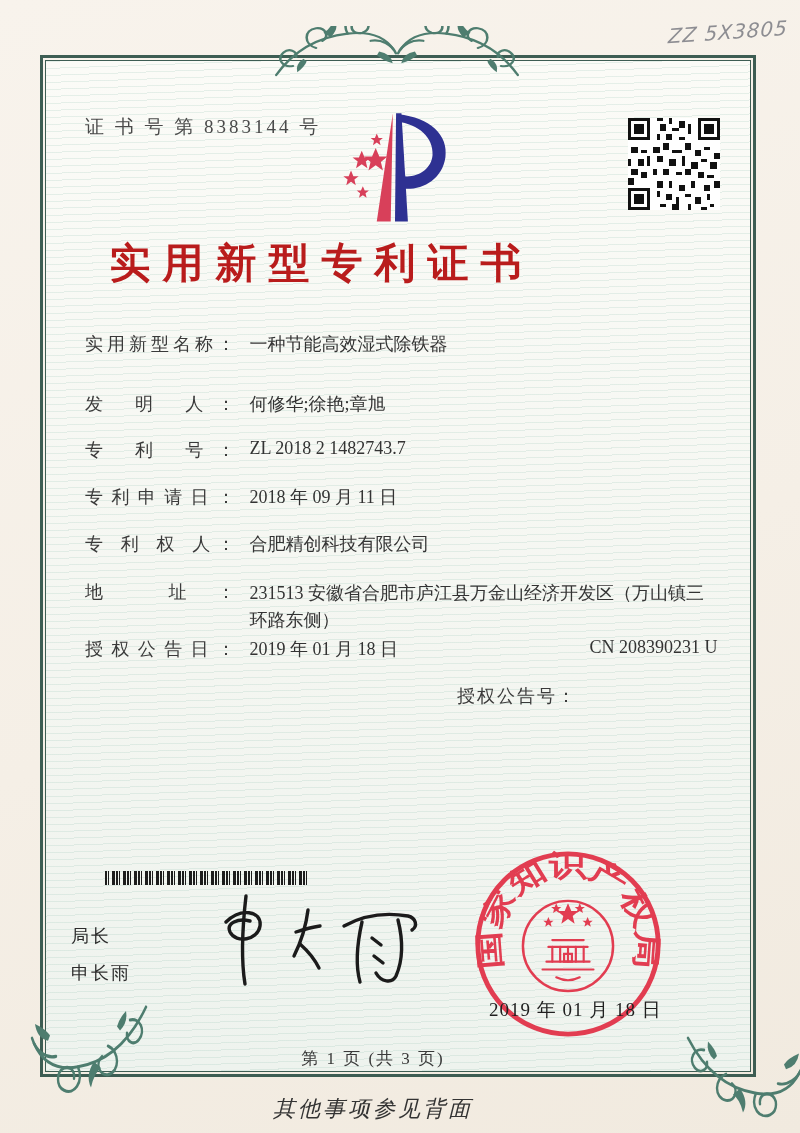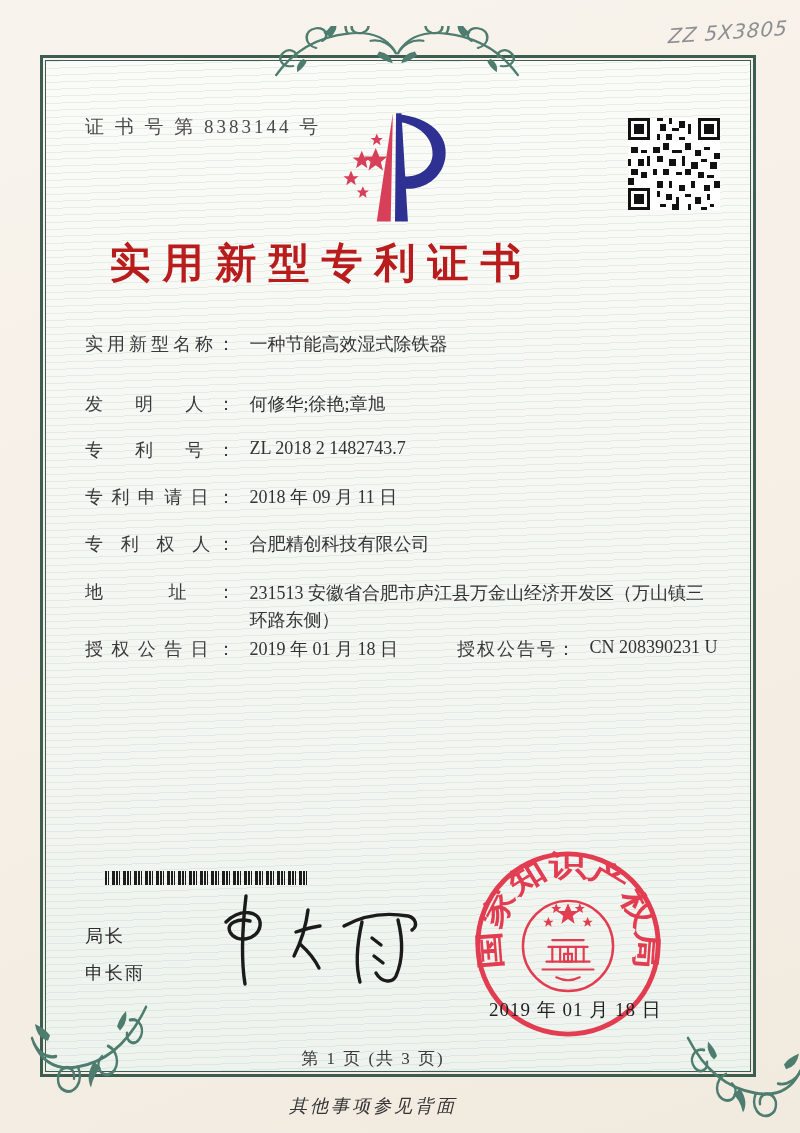--- a/index.html
+++ b/index.html
@@ -43,47 +43,47 @@
   }
 
   .frow{left:85px;width:640px;font-size:18px;color:#333;}
   .flabel{
     display:inline-block;width:150px;text-align:justify;text-align-last:justify;
     vertical-align:top;color:#3a3a3a;
   }
   .fvalue{margin-left:10px;vertical-align:top;}
   .fvalue.wrap{display:inline-block;width:460px;line-height:27px;}
   .grant2{position:absolute;left:372px;top:0;}
-  .grant2 .flabel{width:118px;}
+  .grant2 .flabel{width:118px;margin-top:47px;}
 
   .paras{left:84px;top:670px;width:634px;}
   .paras p{
     margin:0;font-size:17.5px;line-height:29px;text-indent:2em;
     text-align:justify;font-style:italic;color:#2e2e2e;
     font-family:"Liberation Serif","DejaVu Serif",serif;
   }
 
   .barcode{
     left:105px;top:871px;width:202px;height:14px;
     background:repeating-linear-gradient(90deg,
       #1d1d1d 0px,#1d1d1d 2px,transparent 2px,transparent 3px,
       #1d1d1d 3px,#1d1d1d 4px,transparent 4px,transparent 7px,
       #1d1d1d 7px,#1d1d1d 10px,transparent 10px,transparent 11px);
   }
 
-  .director{left:85px;top:918px;font-size:18px;letter-spacing:2px;color:#2c2c2c;line-height:37px;}
+  .director{left:71px;top:918px;font-size:18px;letter-spacing:2px;color:#2c2c2c;line-height:37px;}
   .signature{left:212px;top:882px;}
 
   .seal{left:470px;top:846px;z-index:2;opacity:0.92;}
   .seal-date{left:489px;top:997px;font-size:19px;color:#1f1f1f;letter-spacing:1px;z-index:3;}
 
   .page-info{left:0;top:1047px;width:746px;text-align:center;font-size:17px;color:#3a3a3a;letter-spacing:2px;}
   .back-note{
     left:0;top:1094px;width:746px;text-align:center;
-    font-size:18px;font-style:italic;letter-spacing:3px;color:#333;
+    font-size:22px;font-style:italic;letter-spacing:3px;color:#333;
   }
 
   .flo{pointer-events:none;}
   .flo-top{left:272px;top:26px;}
   .flo-bl{left:28px;top:990px;}
   .flo-br{left:686px;top:1022px;}
 </style>
 </head>
 <body>
 

